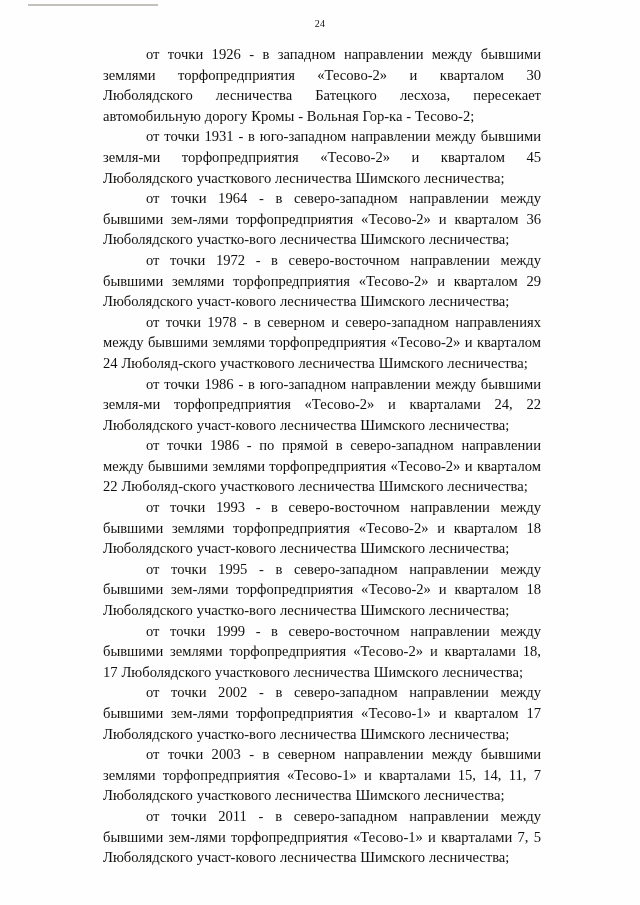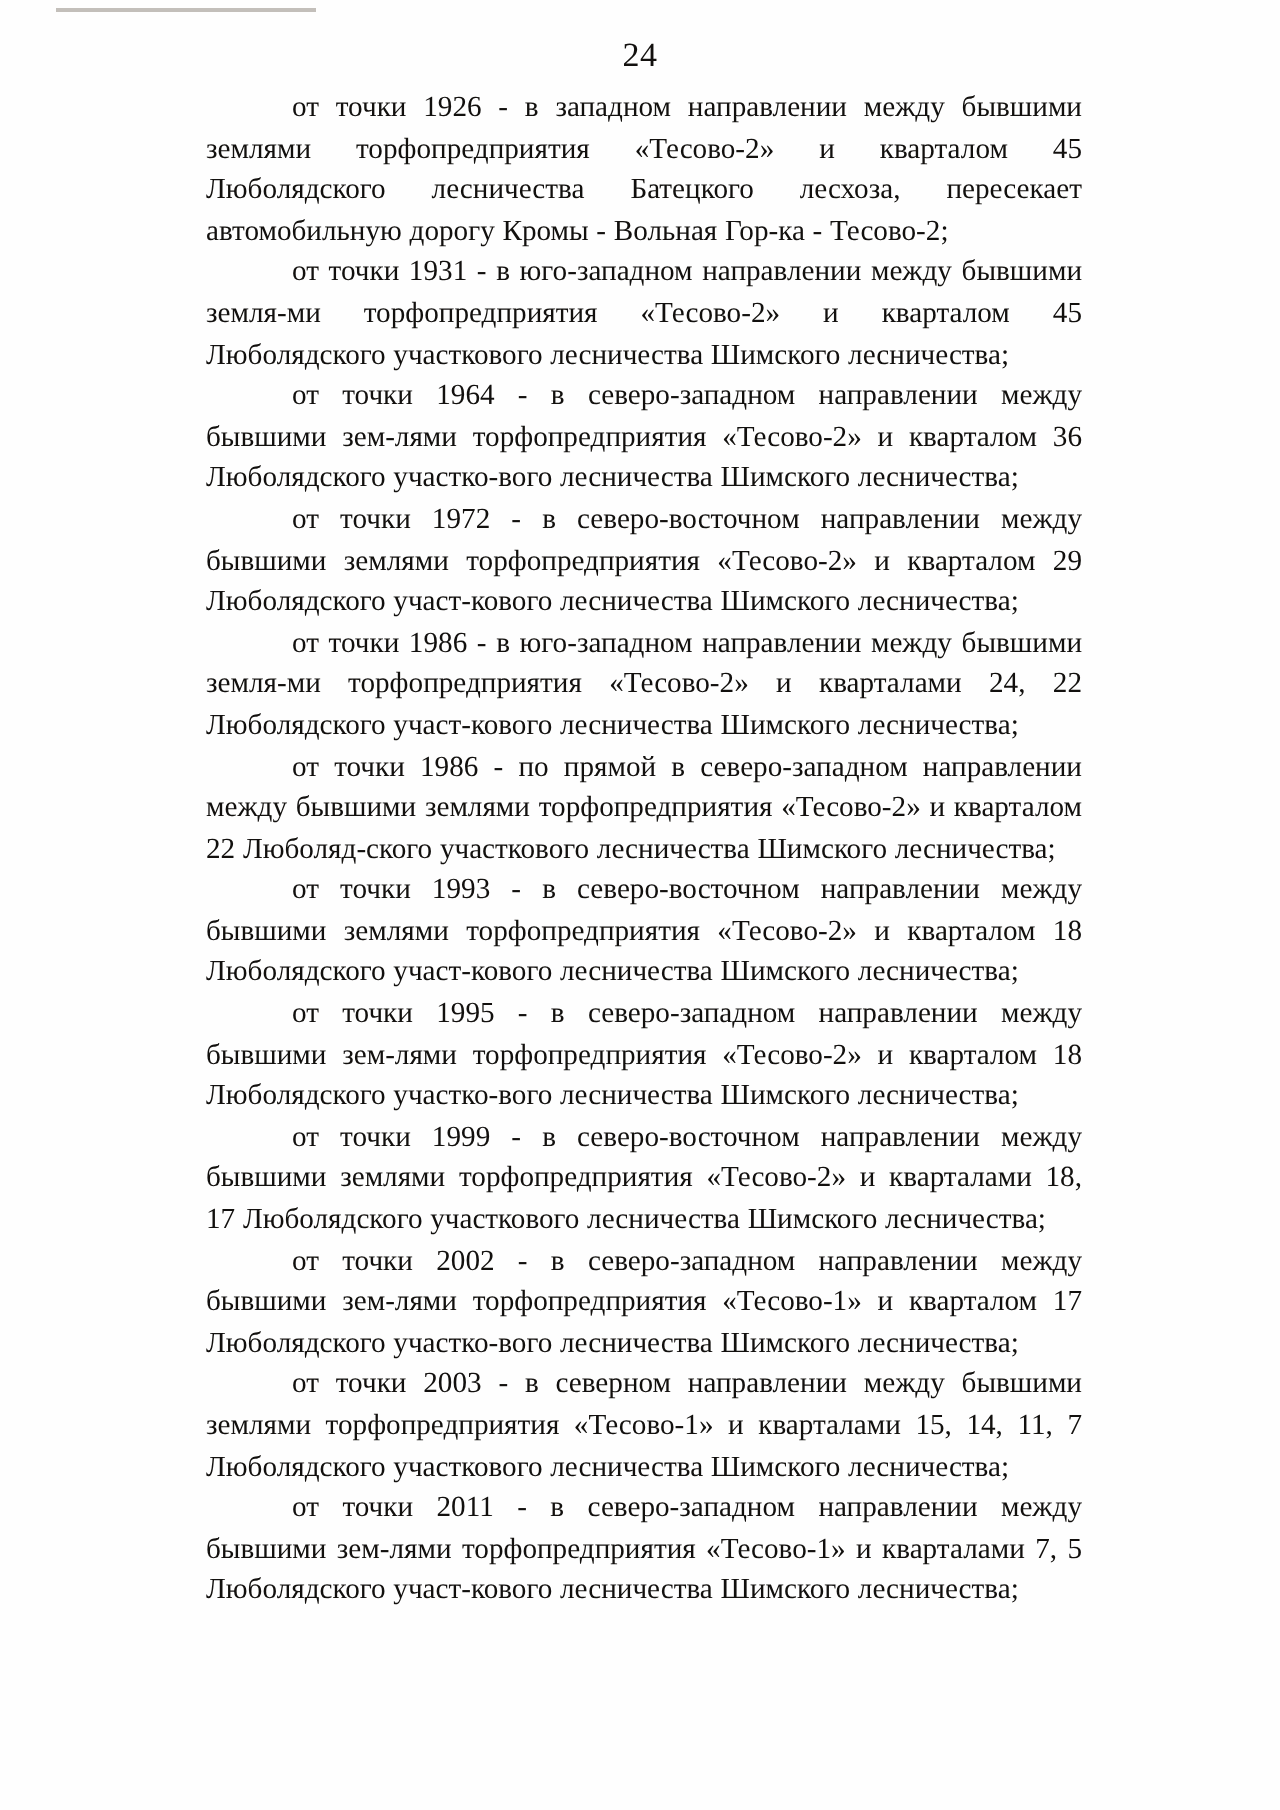--- a/index.html
+++ b/index.html
@@ -32,21 +32,21 @@
     height: 2px;
     background: #b9b4ae;
     opacity: 0.85;
   }
   .page-number {
     position: absolute;
     top: 18px;
     left: 0;
     width: 640px;
     text-align: center;
-    font-size: 17px;
+    font-size: 10px;
     letter-spacing: 0.3px;
   }
   .body-text {
     position: absolute;
     left: 103px;
     top: 44px;
     width: 438px;
   }
   .para {
     margin: 0 0 0 0;
@@ -64,24 +64,25 @@
 </head>
 <body>
 
 <div class="page">
 
   <div class="scan-mark"></div>
 
   <div class="page-number">24</div>
 
   <div class="body-text">
-    <p class="para">от точки 1926 - в западном  направлении между бывшими землями торфопредприятия «Тесово-2» и кварталом 45 Люболядского лесничества Батецкого лесхоза, пересекает автомобильную дорогу Кромы - Вольная Гор-ка - Тесово-2;</p>
+    <p class="para">от точки 1926 - в западном  направлении между бывшими землями торфопредприятия «Тесово-2» и кварталом 30 Люболядского лесничества Батецкого лесхоза, пересекает автомобильную дорогу Кромы - Вольная Гор-ка - Тесово-2;</p>
     <p class="para">от точки 1931 - в юго-западном направлении между бывшими земля-ми торфопредприятия «Тесово-2» и кварталом 45 Люболядского участкового лесничества Шимского лесничества;</p>
     <p class="para">от точки 1964 - в северо-западном направлении между бывшими зем-лями торфопредприятия «Тесово-2» и кварталом 36 Люболядского участко-вого лесничества Шимского лесничества;</p>
     <p class="para">от точки 1972 - в северо-восточном направлении между бывшими землями торфопредприятия «Тесово-2» и кварталом 29 Люболядского участ-кового лесничества Шимского лесничества;</p>
+    <p class="para">от точки 1978 - в северном и северо-западном направлениях  между бывшими землями торфопредприятия «Тесово-2» и кварталом 24 Люболяд-ского участкового лесничества Шимского лесничества;</p>
     <p class="para">от точки 1986 - в юго-западном направлении между бывшими земля-ми торфопредприятия «Тесово-2»  и кварталами 24, 22 Люболядского участ-кового лесничества Шимского лесничества;</p>
     <p class="para">от точки 1986 - по прямой в северо-западном направлении   между бывшими землями торфопредприятия «Тесово-2» и кварталом 22 Люболяд-ского участкового лесничества Шимского лесничества;</p>
     <p class="para">от точки 1993 - в северо-восточном направлении между бывшими землями торфопредприятия «Тесово-2» и кварталом 18 Люболядского участ-кового лесничества Шимского лесничества;</p>
     <p class="para">от точки 1995 - в северо-западном направлении между бывшими зем-лями торфопредприятия «Тесово-2» и кварталом 18 Люболядского участко-вого лесничества Шимского лесничества;</p>
     <p class="para">от точки 1999 - в северо-восточном направлении между бывшими землями торфопредприятия «Тесово-2» и кварталами 18, 17 Люболядского участкового лесничества Шимского лесничества;</p>
     <p class="para">от точки 2002 - в северо-западном направлении между бывшими зем-лями торфопредприятия «Тесово-1» и кварталом 17 Люболядского участко-вого лесничества Шимского лесничества;</p>
     <p class="para">от точки 2003 - в северном  направлении между бывшими землями торфопредприятия «Тесово-1»  и  кварталами 15, 14, 11, 7 Люболядского участкового лесничества Шимского лесничества;</p>
     <p class="para">от точки 2011 - в северо-западном направлении между бывшими зем-лями торфопредприятия «Тесово-1» и кварталами 7, 5 Люболядского участ-кового лесничества Шимского лесничества;</p>
   </div>
 

